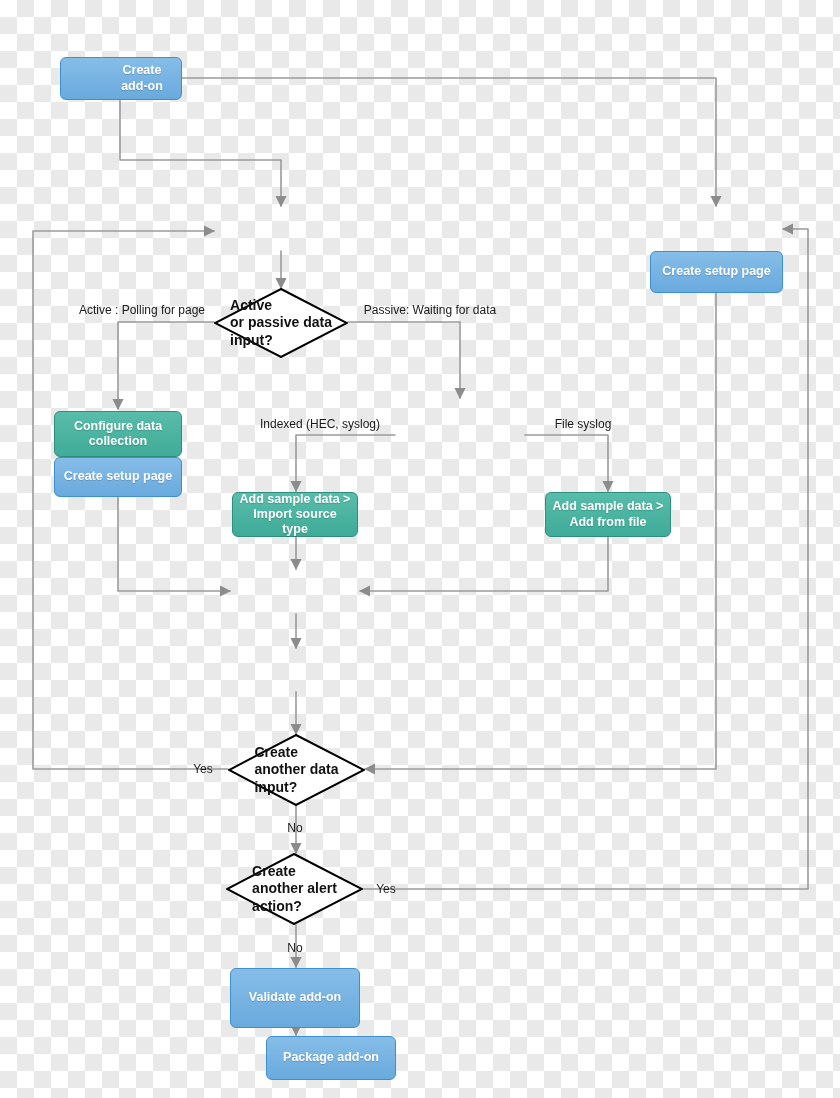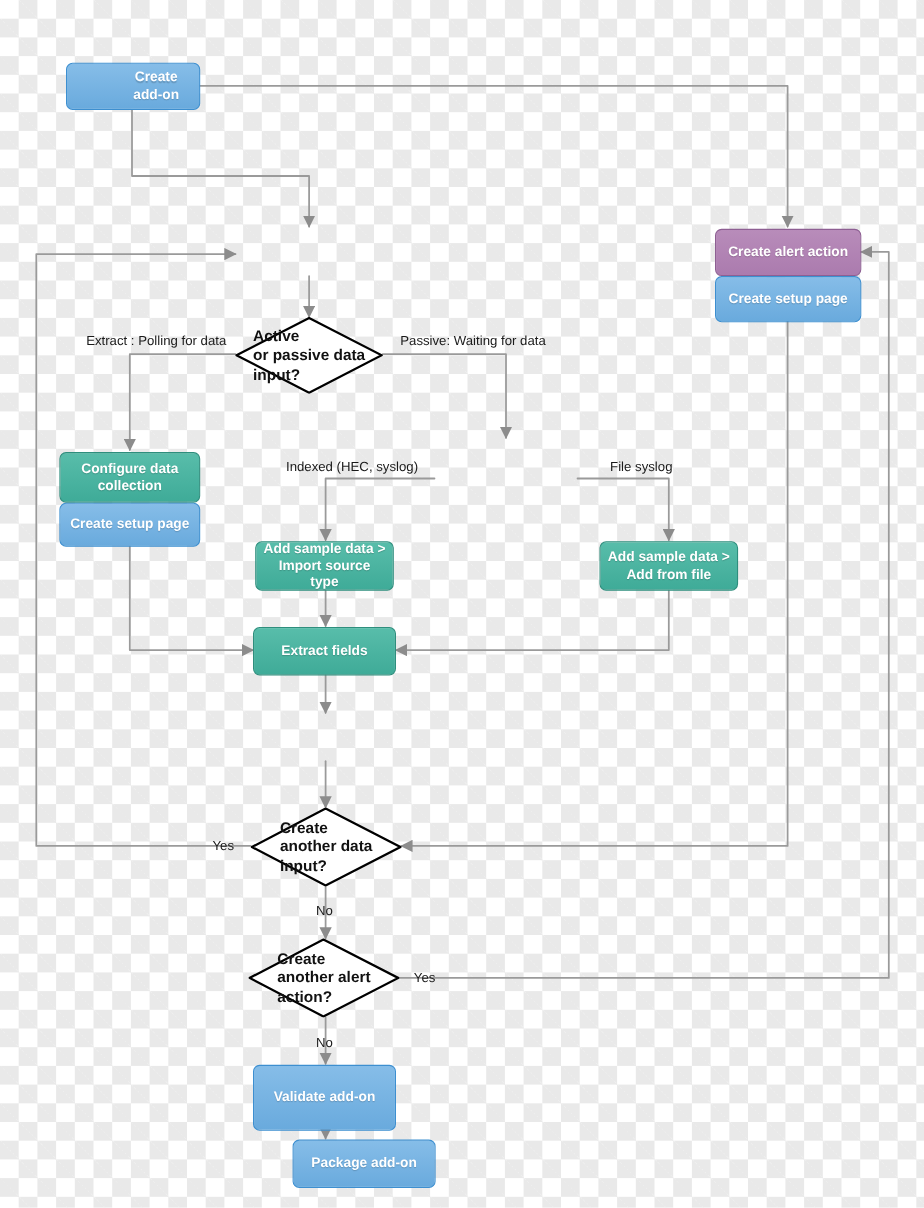--- a/index.html
+++ b/index.html
@@ -140,23 +140,20 @@
 
       <path d="M 296 1012 L 296 1035"></path>
     </g>
   </svg>
 
   <div class="node blue" style="left:60px; top:57px; width:122px; height:43px;padding-left:48px;">
     <span>Create add-on</span>
   </div>
 
 
-  <div class="node purple" style="left:650px; top:208px; width:133px; height:43px;">
-    <span>Create alert action</span>
-  </div>
 
   <div class="node blue" style="left:650px; top:251px; width:133px; height:42px;">
     <span>Create setup page</span>
   </div>
 
   <div class="node teal" style="left:54px; top:411px; width:128px; height:46px; white-space:pre-line;">
     <span style="white-space:pre-line;">Configure data
 collection</span>
   </div>
 
@@ -167,23 +164,20 @@
   <div class="node teal" style="left:232px; top:492px; width:126px; height:45px; white-space:pre-line;">
     <span style="white-space:pre-line;">Add sample data &gt;
 Import source type</span>
   </div>
 
   <div class="node teal" style="left:545px; top:492px; width:126px; height:45px; white-space:pre-line;">
     <span style="white-space:pre-line;">Add sample data &gt;
 Add from file</span>
   </div>
 
-  <div class="node teal" style="left:230px; top:570px; width:130px; height:44px;">
-    <span>Extract fields</span>
-  </div>
 
 
   <div class="node blue" style="left:230px; top:968px; width:130px; height:60px;">
     <span>Validate add-on</span>
   </div>
 
   <div class="node blue" style="left:230px; top:1036px; width:130px; height:44px;margin-left:36px;">
     <span>Package add-on</span>
   </div>
 
@@ -208,21 +202,21 @@
 
   <div class="diamond-wrap" style="left:226px; top:853px; width:137px; height:72px;">
     <svg width="137" height="72" viewBox="0 0 137 72" xmlns="http://www.w3.org/2000/svg">
       <polygon points="68,1 136,36 68,71 1,36" fill="#ffffff" stroke="#000000" stroke-width="2"></polygon>
     </svg>
     <div class="diamond-label">Create
 another alert
 action?</div>
   </div>
 
-  <div class="edge-label el-center" style="left:142px; top:310px;">Extract : Polling for data</div>
+  <div class="edge-label el-center" style="left:142px; top:310px;">Active : Polling for page</div>
 
   <div class="edge-label el-center" style="left:430px; top:310px;">Passive: Waiting for data</div>
 
   <div class="edge-label el-center" style="left:320px; top:424px;">Indexed (HEC, syslog)</div>
 
   <div class="edge-label el-center" style="left:583px; top:424px;">File syslog</div>
 
   <div class="edge-label el-center" style="left:203px; top:769px;">Yes</div>
 
   <div class="edge-label el-center" style="left:295px; top:828px;">No</div>

